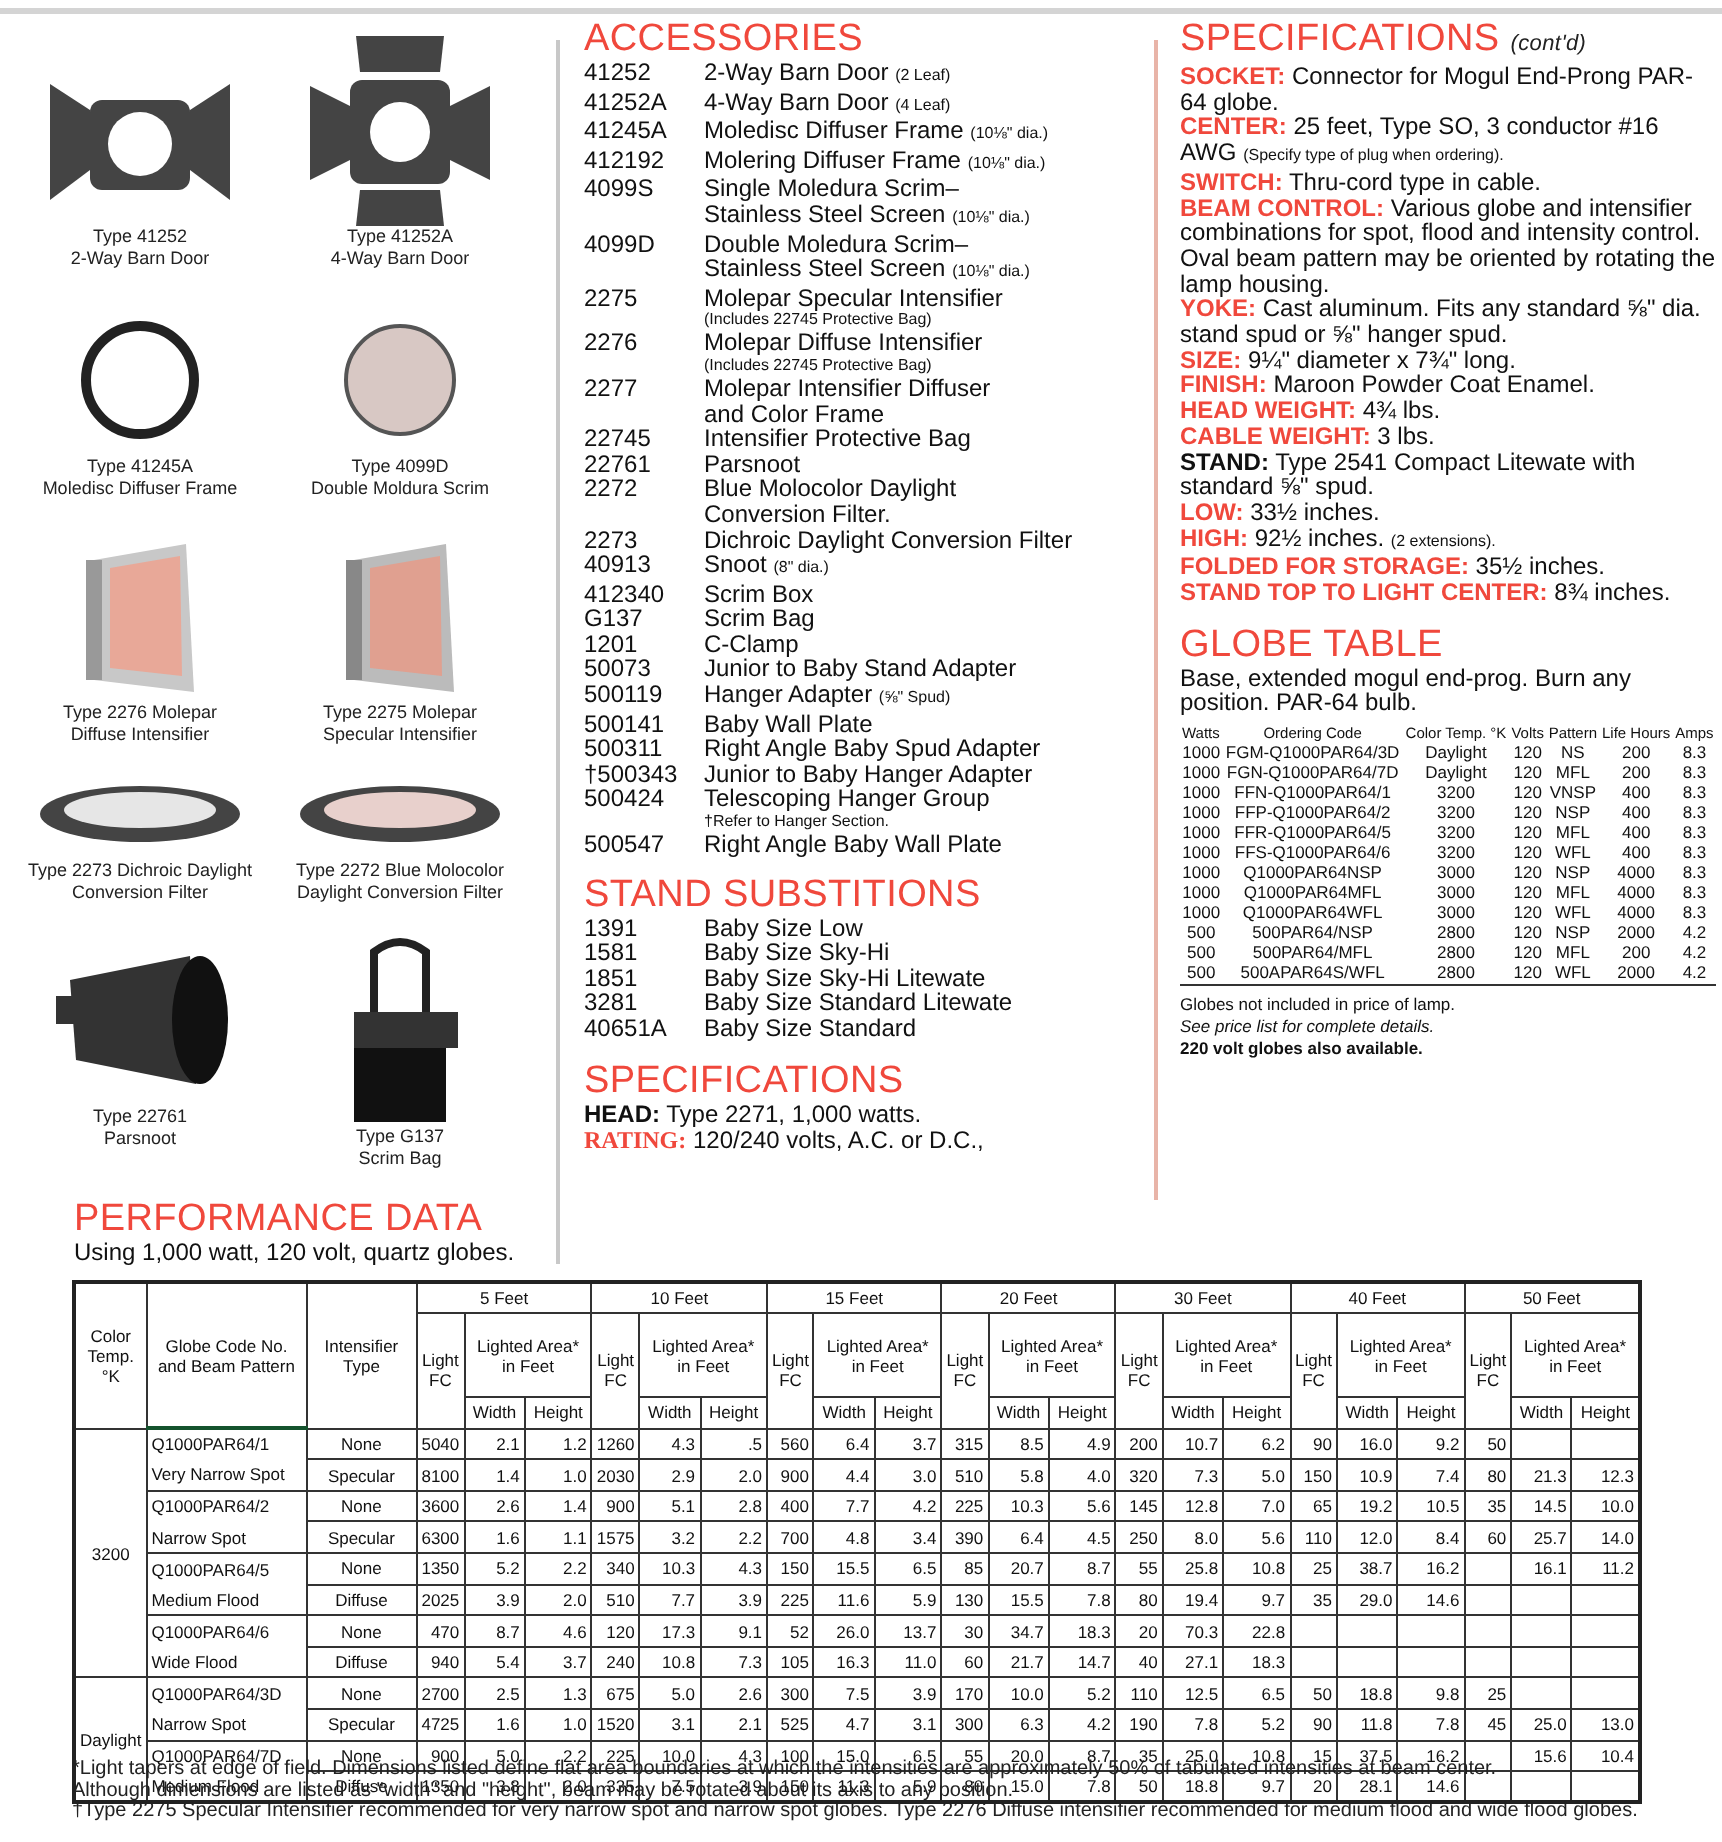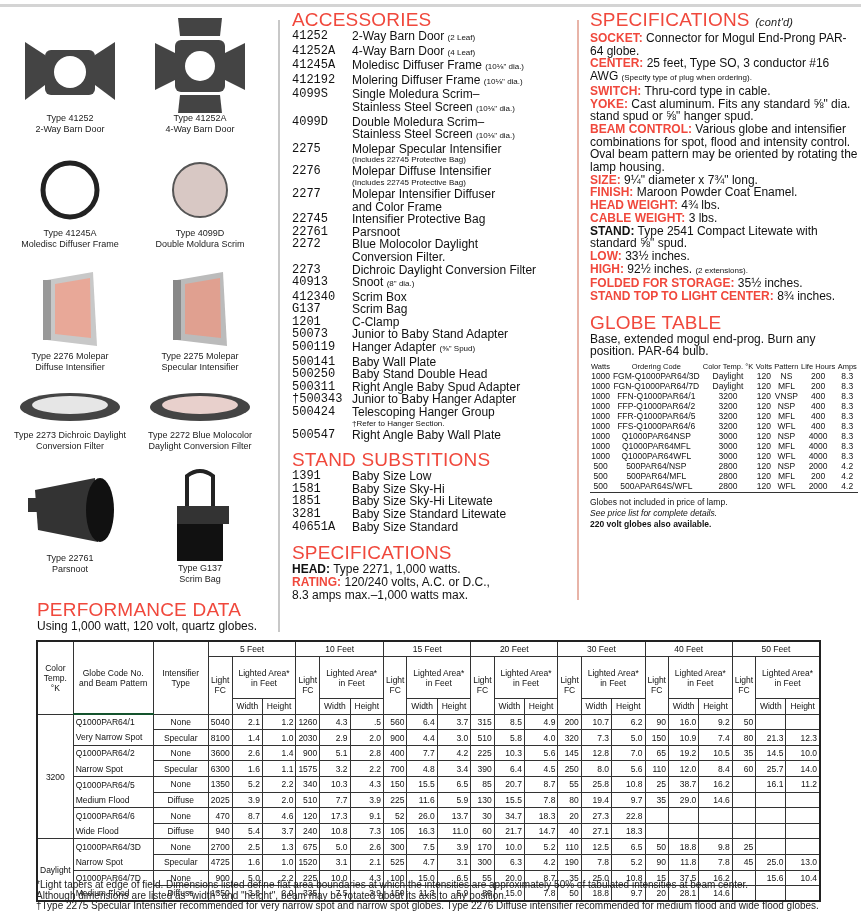--- a/index.html
+++ b/index.html
@@ -1,30 +1,30 @@
 <!DOCTYPE html>
 <html><head>
 <meta charset="utf-8">
 <style>
   * { box-sizing: border-box; margin: 0; padding: 0; }
   body { width: 861px; height: 921px; background: #fff; font-family: "Liberation Sans", sans-serif; color: #111; position: relative; overflow: hidden; }
   .topbar { position: absolute; left: 0; top: 4px; width: 861px; height: 3px; background: #d4d4d4; }
   .vline-gray { position: absolute; left: 278px; top: 20px; width: 2px; height: 612px; background: #c8c8c8; }
   .vline-pink { position: absolute; left: 577px; top: 20px; width: 2px; height: 580px; background: #e8b4a8; }
-  .red { color: #f0483c; }
+  .red { color: #f0483c; font-family: Liberation Serif, serif; }
   h2.sec { font-weight: normal; color: #f0483c; font-size: 19px; letter-spacing: 0.2px; line-height: 20px; }
   
   .thumbs { position: absolute; left: 0; top: 15px; width: 278px; }
   .thumb { position: absolute; width: 130px; text-align: center; font-size: 9px; line-height: 11px; color: #222; }
   .thumb .pic { height: 90px; display: flex; align-items: center; justify-content: center; }
   .thumb .cap { margin-top: 3px; }
   
   .col2 { position: absolute; left: 292px; top: 10px; width: 280px; }
   .row { display: flex; font-size: 12px; line-height: 12.6px; }
-  .row .code { width: 60px; flex: none; font-family: Liberation Mono, monospace; }
+  .row .code { width: 60px; flex: none; }
   .row .desc { flex: 1; }
   .small { font-size: 8px; }
   .sub { font-size: 8px; line-height: 10px; display: block; }
   .col3 { position: absolute; left: 590px; top: 10px; width: 268px; font-size: 12px; line-height: 12.7px; }
   .col3 b.r { color: #f0483c; }
   .gt { width: 100%; border-collapse: collapse; font-size: 8.5px; margin-top: 4px; }
   .gt th { font-weight: normal; font-size: 7.5px; line-height: 9px; vertical-align: bottom; padding: 0 1px; }
   .gt td { padding: 0 1px; line-height: 10px; text-align: center; }
   .gt td.l { text-align: center; }
   .gt tbody tr:last-child td { border-bottom: 1px solid #333; padding-bottom: 1px; }
@@ -253,24 +253,20 @@
       </div>
       <div class="row">
         <span class="code">500119</span>
         <span class="desc"><span>Hanger Adapter</span> <span class="small">(⅝" Spud)</span></span>
       </div>
       <div class="row">
         <span class="code">500141</span>
         <span class="desc"><span>Baby Wall Plate</span></span>
       </div>
       <div class="row">
-        <span class="code">500250</span>
-        <span class="desc"><span>Baby Stand Double Head</span></span>
-      </div>
-      <div class="row">
         <span class="code">500311</span>
         <span class="desc"><span>Right Angle Baby Spud Adapter</span></span>
       </div>
       <div class="row">
         <span class="code">†500343</span>
         <span class="desc"><span>Junior to Baby Hanger Adapter</span></span>
       </div>
       <div class="row">
         <span class="code">500424</span>
         <span class="desc"><span>Telescoping Hanger Group</span><span class="sub">†Refer to Hanger Section.</span></span>
@@ -300,32 +296,31 @@
       </div>
       <div class="row">
         <span class="code">40651A</span>
         <span class="desc">Baby Size Standard</span>
       </div>
     </div>
   <h2 class="sec" style="margin-top:10px">SPECIFICATIONS</h2>
   <div style="font-size:12px;line-height:13px">
     <div><b>HEAD:</b> <span>Type 2271, 1,000 watts.</span></div>
     <div><b class="red">RATING:</b> <span>120/240 volts, A.C. or D.C.,</span></div>
-    <div>8.3 amps max.–1,000 watts max.</div>
   </div>
 </div>
 
 <div class="col3">
   <h2 class="sec"><span>SPECIFICATIONS</span> <i style="font-size:11px;color:#222">(cont'd)</i></h2>
   <div id="spec-list">
       <div><b class="r">SOCKET:</b> <span>Connector for Mogul End-Prong PAR-64 globe.</span></div>
       <div><b class="r">CENTER:</b> <span>25 feet, Type SO, 3 conductor #16 AWG</span> <span class="small">(Specify type of plug when ordering).</span></div>
       <div><b class="r">SWITCH:</b> <span>Thru-cord type in cable.</span></div>
+      <div><b class="r">BEAM CONTROL:</b> <span>Various globe and intensifier combinations for spot, flood and intensity control. Oval beam pattern may be oriented by rotating the lamp housing.</span></div>
       <div><b class="r">YOKE:</b> <span>Cast aluminum.  Fits any standard ⅝" dia. stand spud or ⅝" hanger spud.</span></div>
-      <div><b class="r">BEAM CONTROL:</b> <span>Various globe and intensifier combinations for spot, flood and intensity control. Oval beam pattern may be oriented by rotating the lamp housing.</span></div>
       <div><b class="r">SIZE:</b> <span>9¼" diameter x 7¾" long.</span></div>
       <div><b class="r">FINISH:</b> <span>Maroon Powder Coat Enamel.</span></div>
       <div><b class="r">HEAD WEIGHT:</b> <span>4¾ lbs.</span></div>
       <div><b class="r">CABLE WEIGHT:</b> <span>3 lbs.</span></div>
       <div><b class="">STAND:</b> <span>Type 2541 Compact Litewate with standard ⅝" spud.</span></div>
       <div><b class="r">LOW:</b> <span>33½ inches.</span></div>
       <div><b class="r">HIGH:</b> <span>92½ inches.</span> <span class="small">(2 extensions).</span></div>
       <div><b class="r">FOLDED FOR STORAGE:</b> <span>35½ inches.</span></div>
       <div><b class="r">STAND TOP TO LIGHT CENTER:</b> <span>8¾ inches.</span></div>
     </div>
@@ -694,21 +689,21 @@
         <td class="num">120</td>
         <td class="num">17.3</td>
         <td class="num">9.1</td>
         <td class="num">52</td>
         <td class="num">26.0</td>
         <td class="num">13.7</td>
         <td class="num">30</td>
         <td class="num">34.7</td>
         <td class="num">18.3</td>
         <td class="num">20</td>
-        <td class="num">27.3</td>
+        <td class="num">70.3</td>
         <td class="num">22.8</td>
         <td class="num"></td>
         <td class="num"></td>
         <td class="num"></td>
         <td class="num"></td>
         <td class="num"></td>
         <td class="num"></td>
       </tr>
       <tr>
         <td class="gl" style="border-bottom:1px solid #333">Wide  Flood</td>

